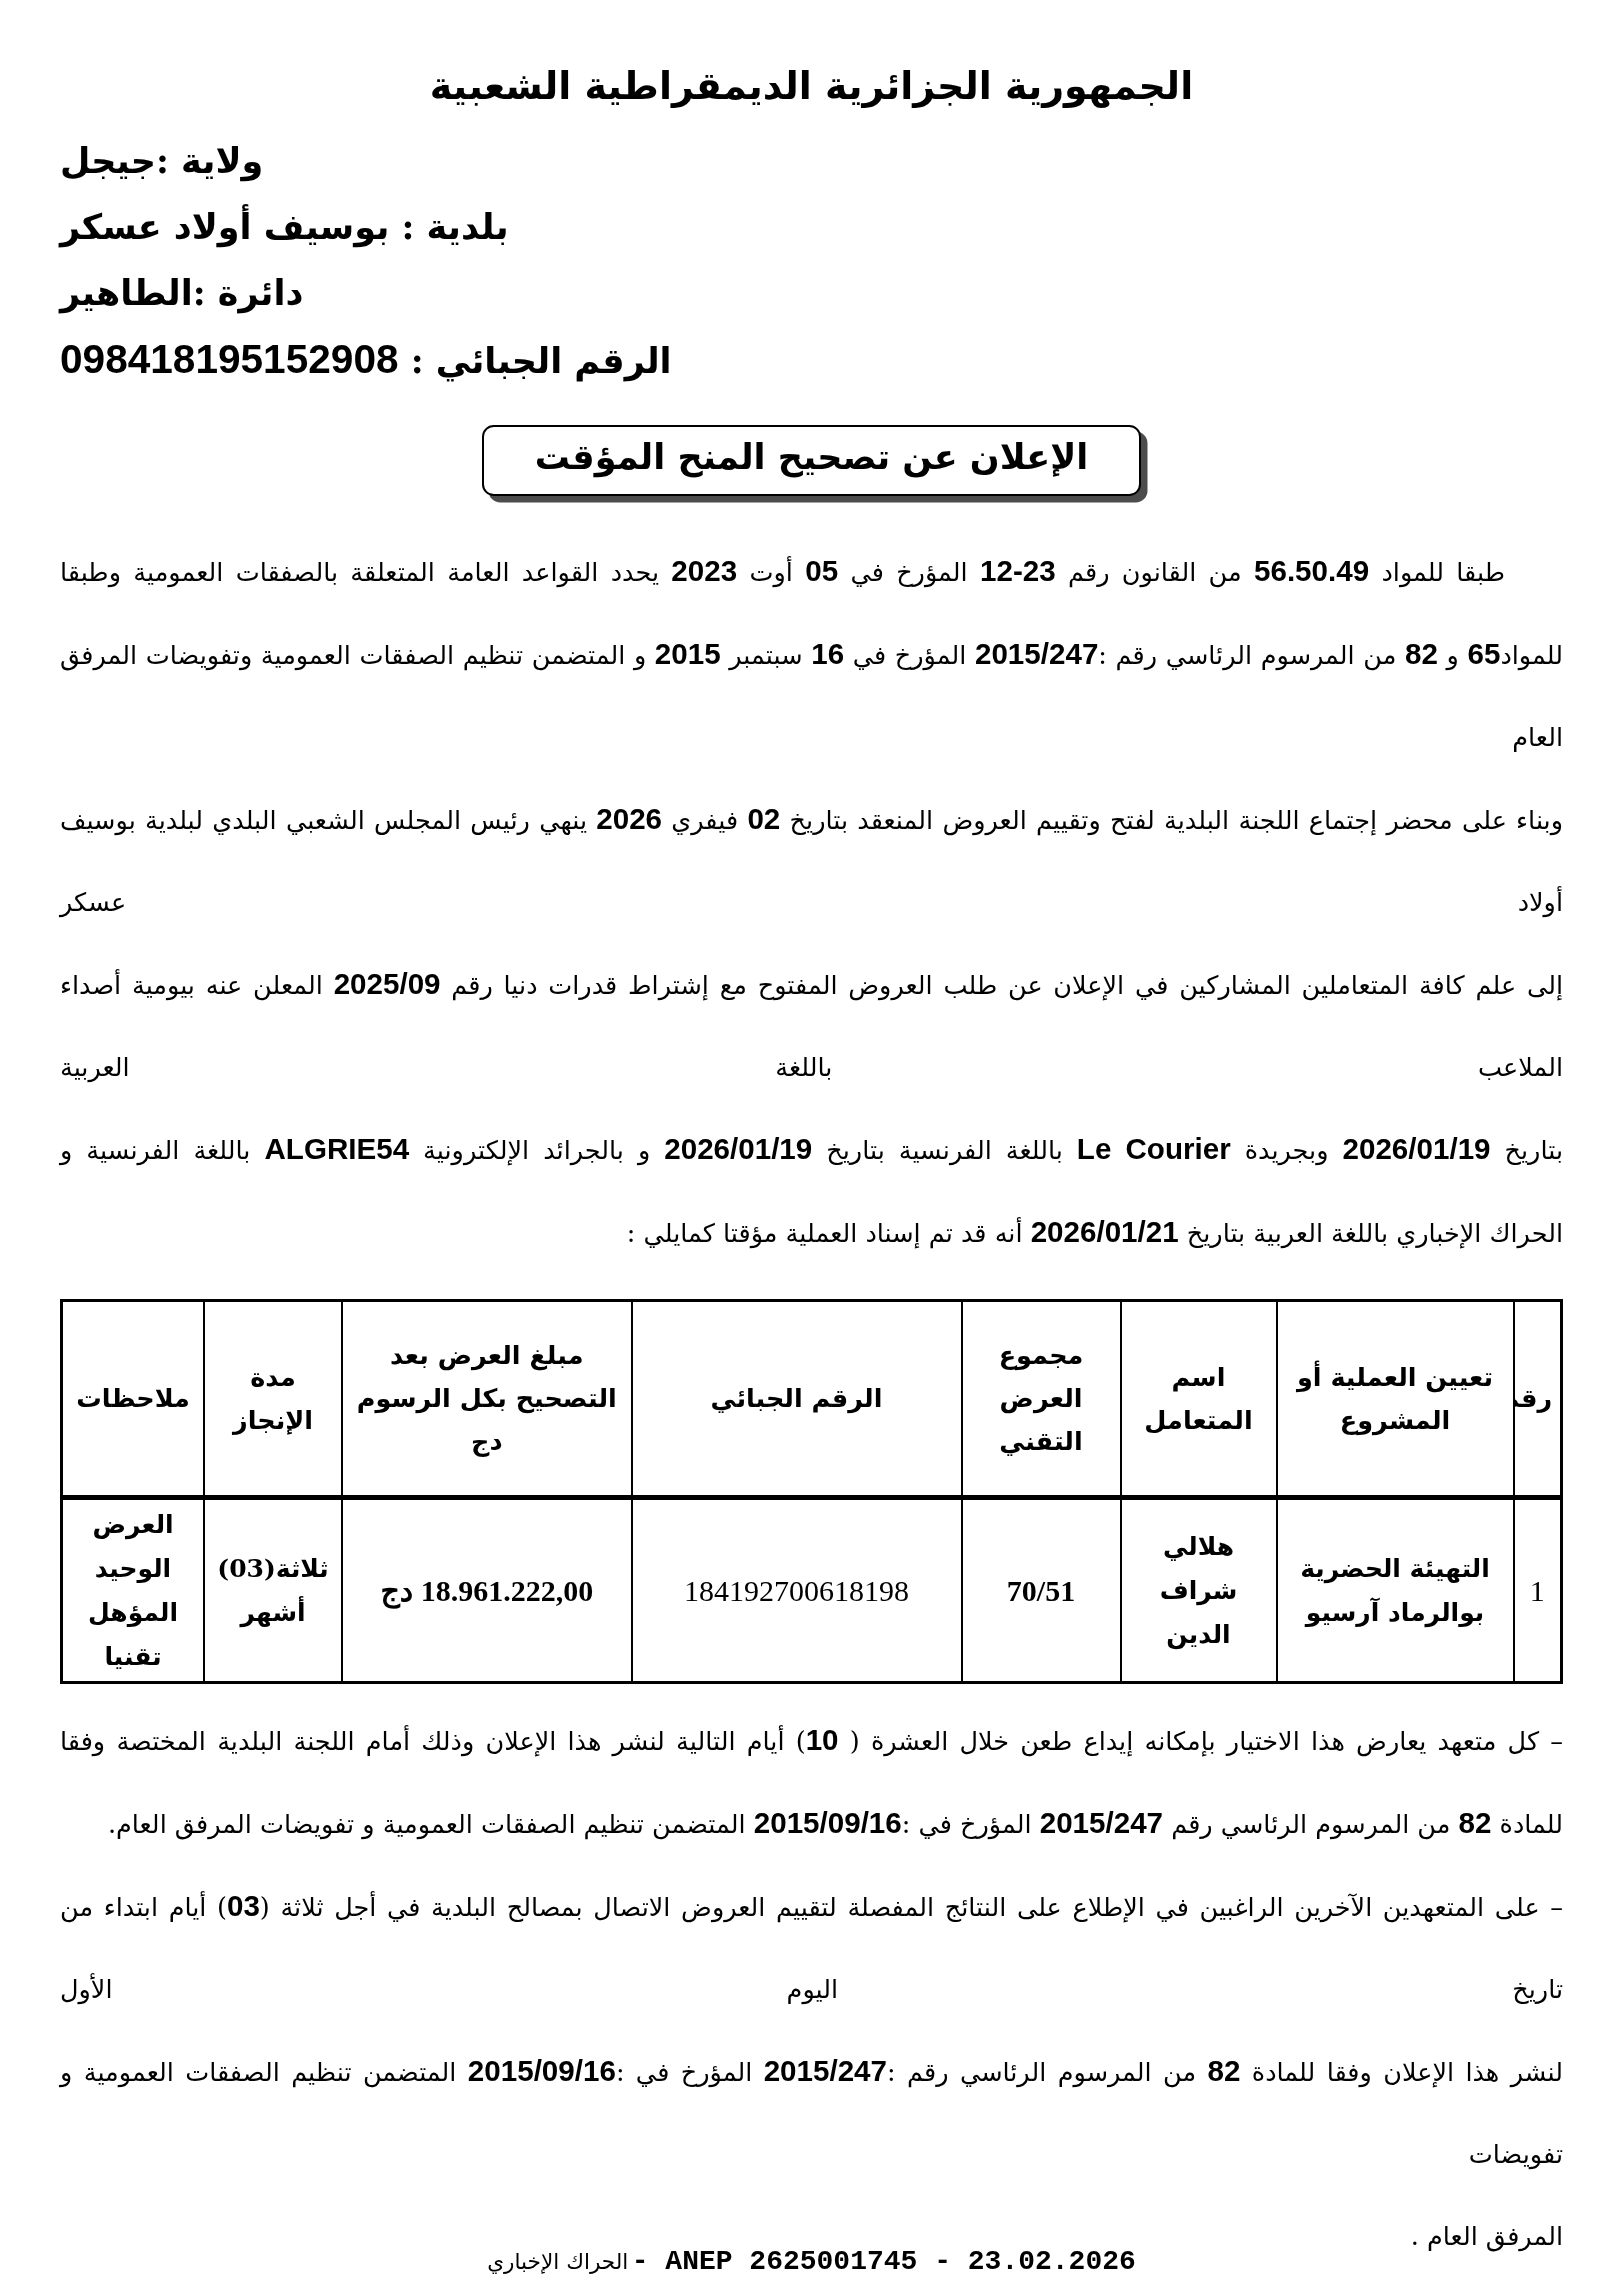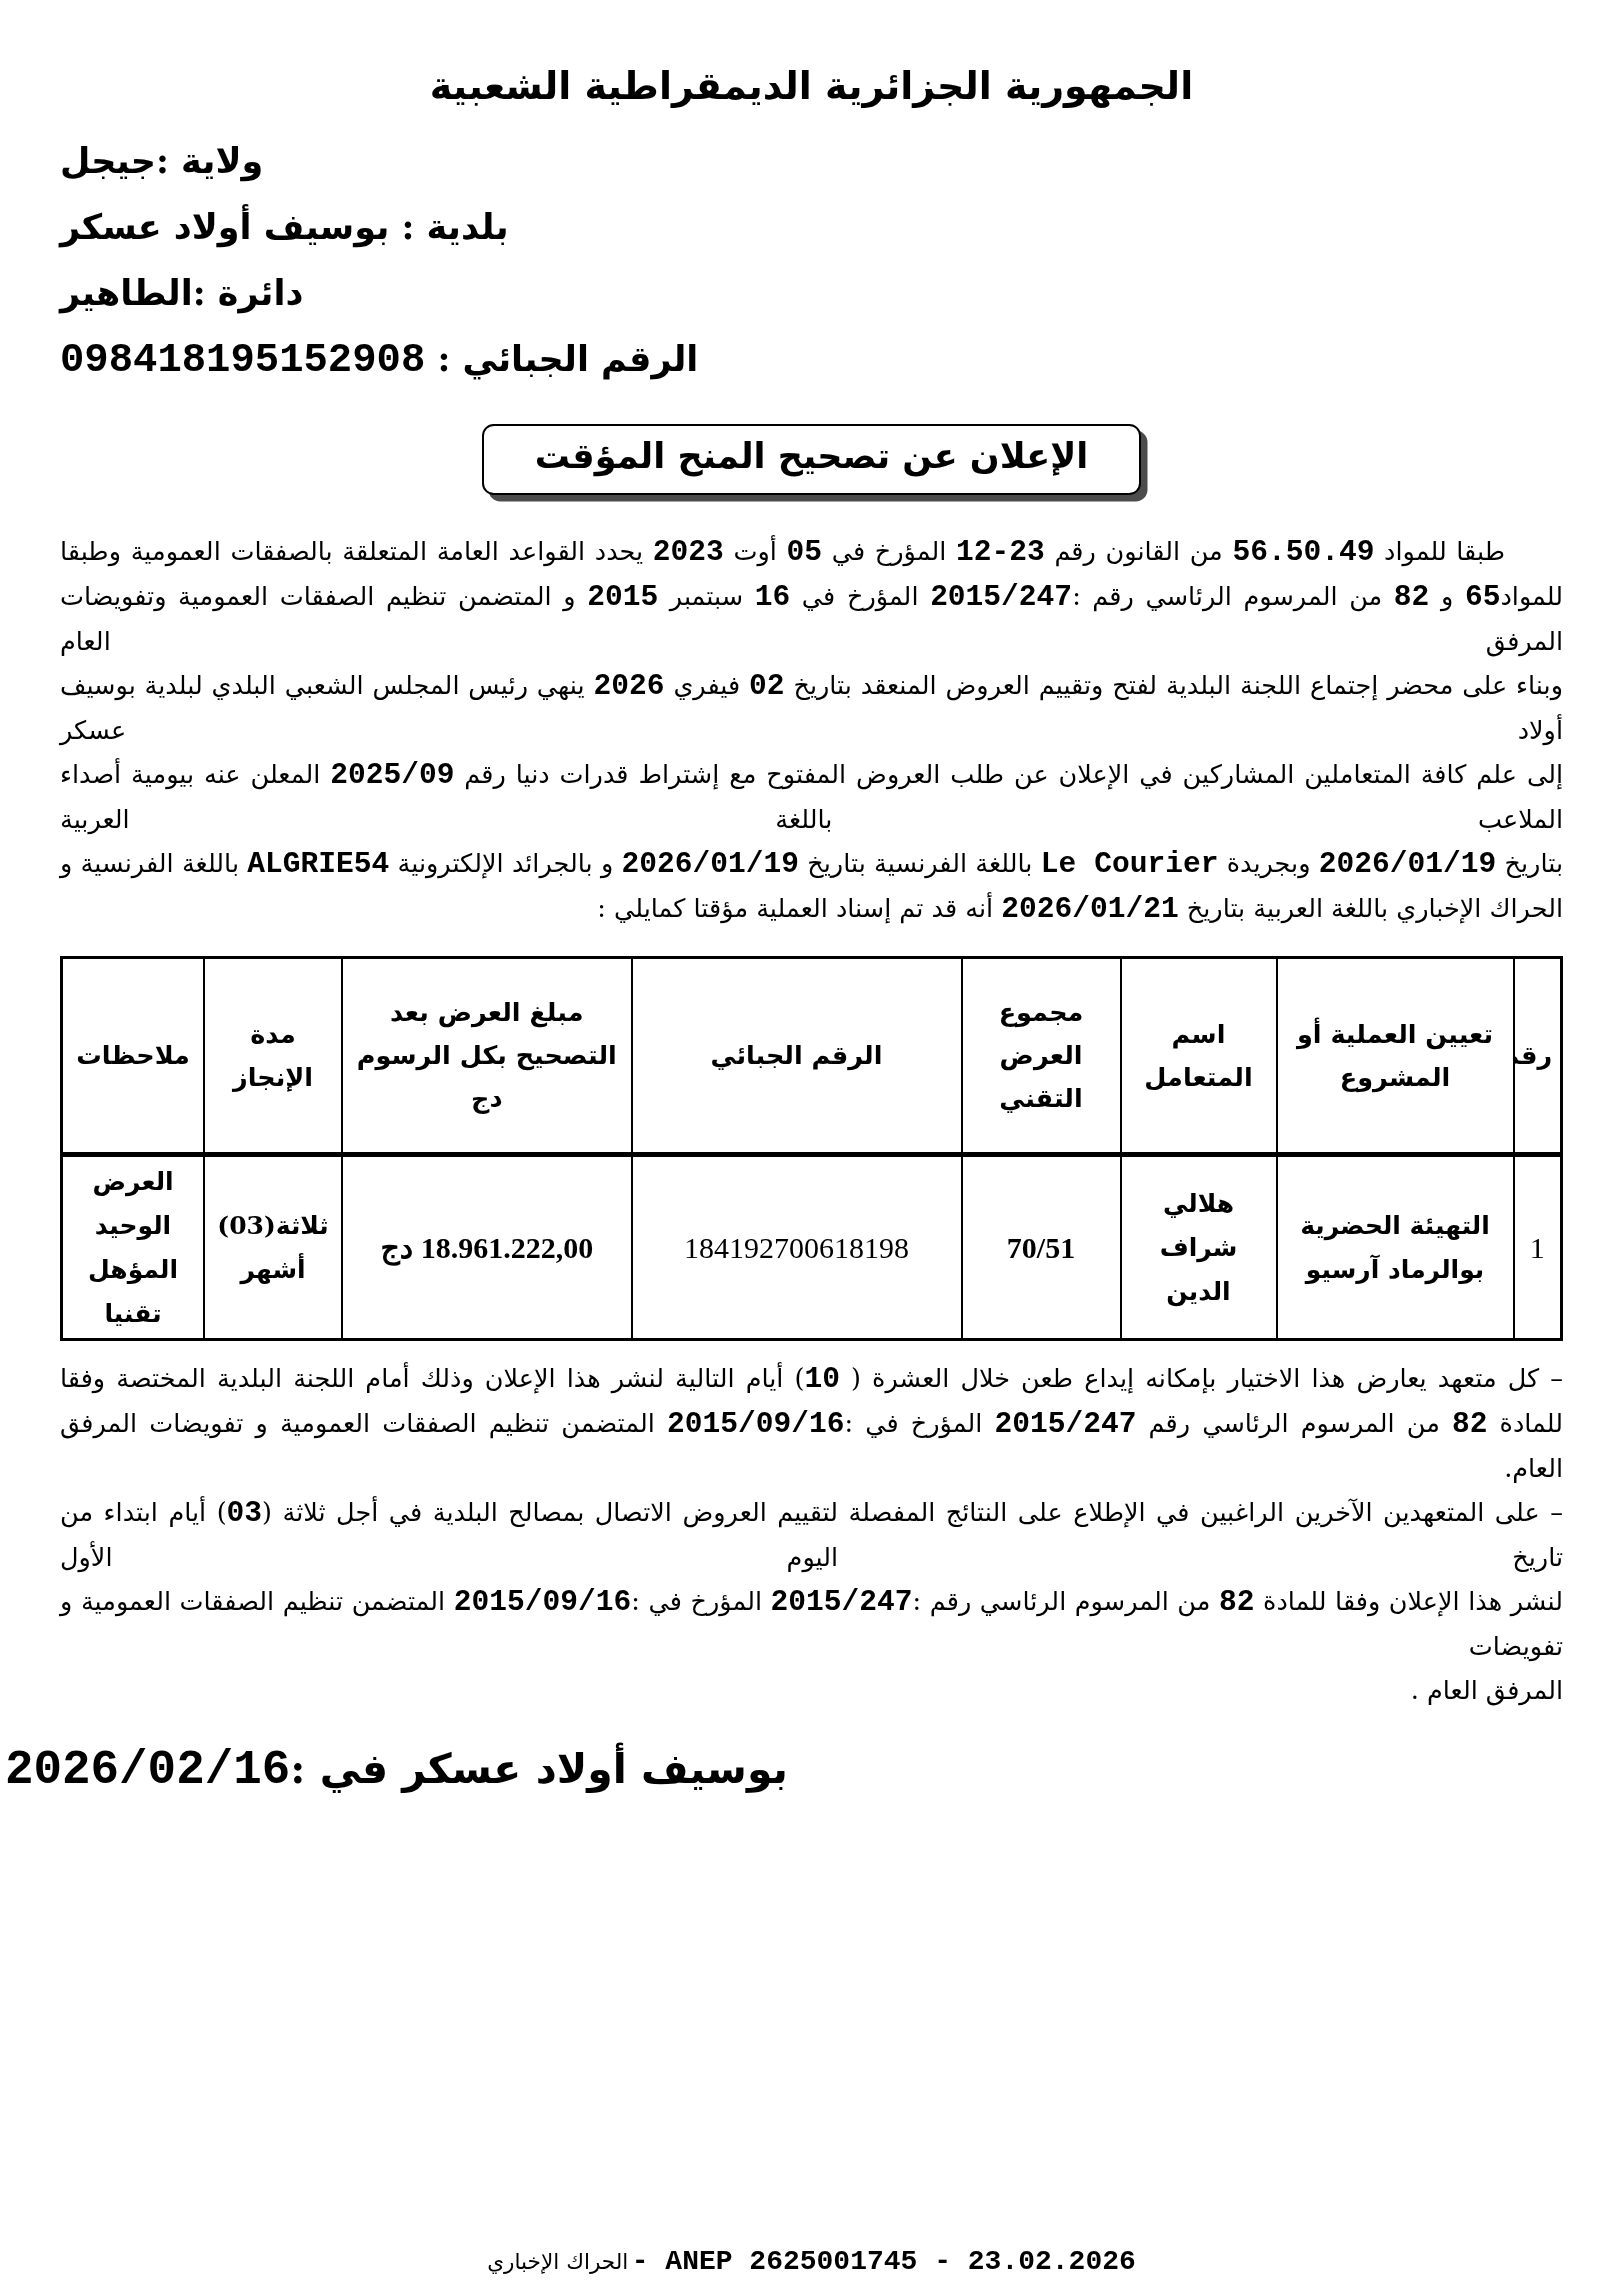--- a/index.html
+++ b/index.html
@@ -32,29 +32,29 @@
     margin:31px auto 34px auto;
     border:2.6px solid #000;
     border-radius:11.8px;
     box-shadow:6.5px 6.5px 0 #4c4c4c;
     padding:9.2px 51px 17px 51px;
     font-size:35px;font-weight:bold;
     text-align:right;
     background:#fff;
   }
   
-  .para{font-size:25.5px;line-height:44px;}
+  .para{font-size:25.5px;line-height:82px;}
   .para .line{
     text-align:justify;
     text-align-last:justify;
   }
   .para .line.last{text-align-last:auto;}
   .para .line.indent{text-indent:58px;}
   .num{
-    font-family:Liberation Mono, monospace;
+    font-family:Liberation Sans, sans-serif;
     font-weight:bold;
     font-size:1.16em;
   }
   
   table.award-table{
     width:100%;
     border-collapse:collapse;
     border:3.3px solid #000;
     margin-top:25px;
     table-layout:fixed;

